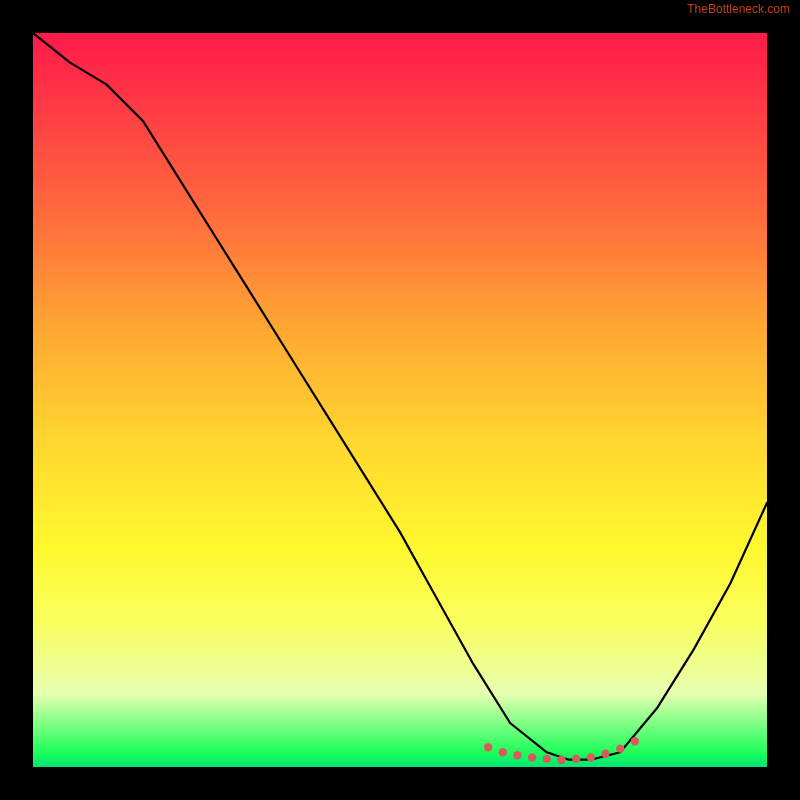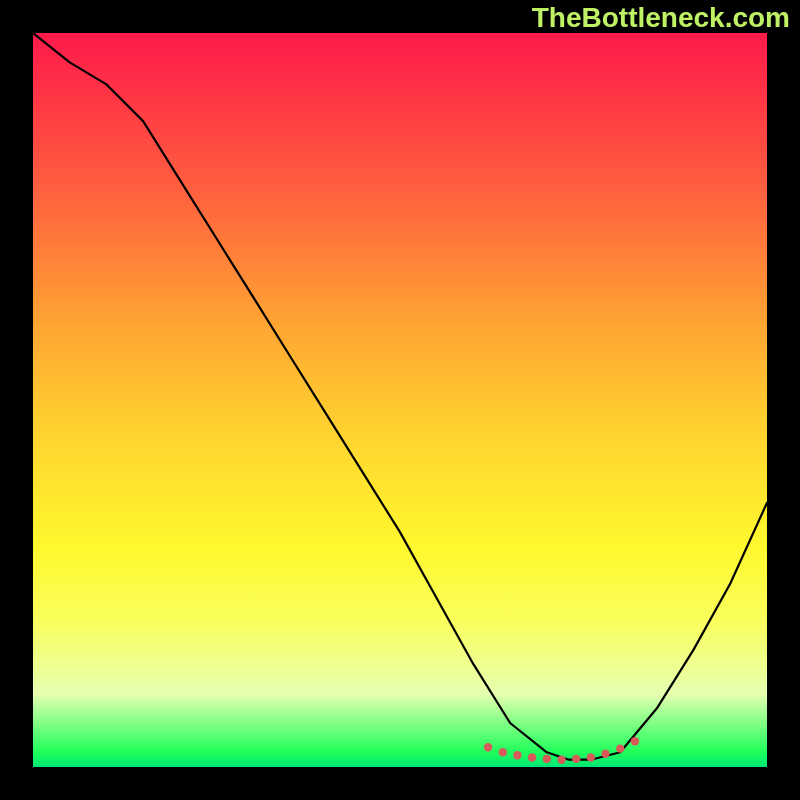--- a/index.html
+++ b/index.html
@@ -8,23 +8,23 @@
     height: 800px;
     background: #000;
     position: relative;
     font-family: Arial, sans-serif;
     overflow: hidden;
   }
   .watermark {
     position: absolute;
     top: 2px;
     right: 10px;
-    color: #bef264;
-    font-size: 28px;
-    font-weight: bold;
+    color: #c2410c;
+    font-size: 12px;
+    font-weight: normal;
     z-index: 10;
   }
   .plot-area {
     position: absolute;
     left: 33px;
     top: 33px;
     width: 734px;
     height: 734px;
     overflow: hidden;
   }

